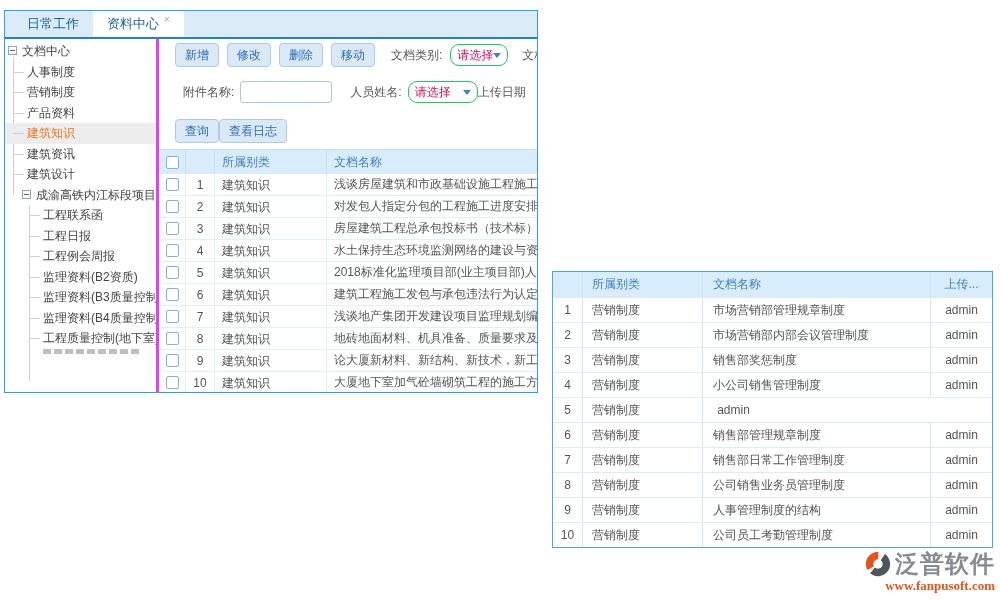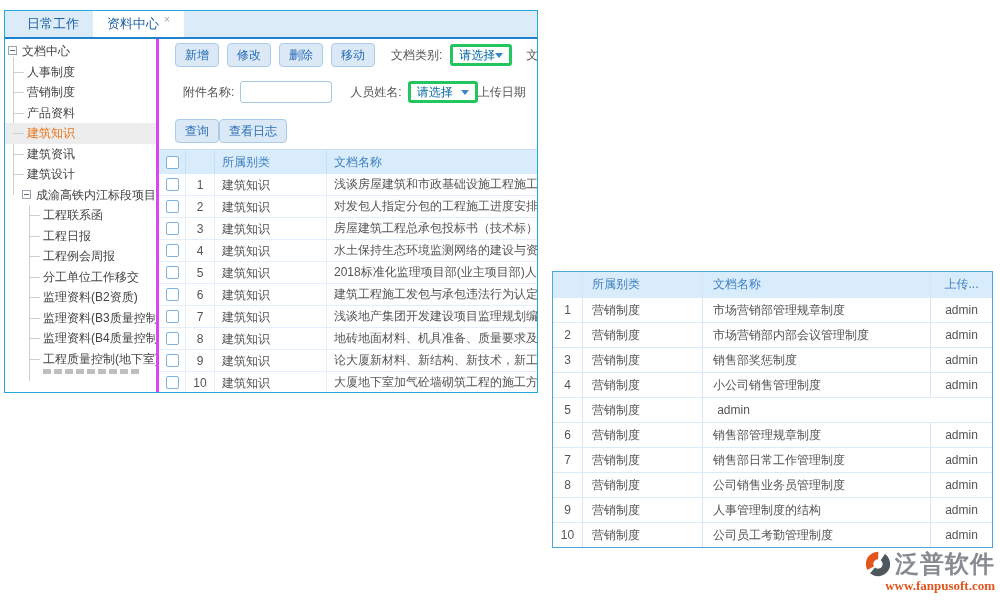--- a/index.html
+++ b/index.html
@@ -39,22 +39,22 @@
 
   
   .main { flex:1; overflow:hidden; font-size:12px; color:#555; }
   .trow { display:flex; align-items:center; white-space:nowrap; }
   .trow1 { margin:4px 0 0 16px; height:24px; gap:8px; }
   .trow2 { margin:13px 0 0 24px; height:24px; }
   .trow3 { margin:15px 0 0 16px; height:24px; gap:0; }
   .btn { background:#dbe9f7; border:1px solid #abcbe9; color:#2a6db5; font-size:12px;
          height:24px; padding:0 9px; border-radius:4px; display:inline-flex; align-items:center; cursor:pointer; }
   .lbl { color:#555; }
-  .select { width:70px; height:22px; background:#fff; border:3px solid #22c55e; border-radius:3px;
-            color:#0369a1; padding:0 6px; display:inline-flex; justify-content:space-between; align-items:center; cursor:pointer; }
+  .select { width:70px; height:22px; background:#fff; border:1px solid #22c55e; border-radius:9px;
+            color:#be185d; padding:0 6px; display:inline-flex; justify-content:space-between; align-items:center; cursor:pointer; }
   .caret { width:0; height:0; border-left:4px solid transparent; border-right:4px solid transparent;
            border-top:5px solid #3a87c8; }
   .tinput { width:92px; height:22px; background:#fff; border:1px solid #a8c8e8; border-radius:3px;
             font-size:12px; padding:0 4px; color:#555; outline:none; }
   .ml8{margin-left:8px;} .ml12{} .ml18{margin-left:18px;} .ml6{margin-left:6px;}
 
   
   .table1 { margin-top:6px; border-top:1px solid #c9e0f3; }
   .t1-head { display:flex; align-items:center; height:24px; background:#d9ecfb; color:#3f7fbe; }
   .t1-row  { display:flex; align-items:center; height:22px; border-bottom:1px solid #e4eef8; background:#fff; color:#555; }
@@ -106,21 +106,20 @@
           <div class="tree-item lv1"><span>人事制度</span></div>
           <div class="tree-item lv1"><span>营销制度</span></div>
           <div class="tree-item lv1"><span>产品资料</span></div>
           <div class="tree-item lv1 selected"><span>建筑知识</span></div>
           <div class="tree-item lv1"><span>建筑资讯</span></div>
           <div class="tree-item lv1"><span>建筑设计</span></div>
           <div class="tree-item lv1n"><span class="exp"></span><span>成渝高铁内江标段项目</span></div>
           <div class="tree-item lv2"><span>工程联系函</span></div>
           <div class="tree-item lv2"><span>工程日报</span></div>
           <div class="tree-item lv2"><span>工程例会周报</span></div>
-          <div class="tree-item lv2"><span>分工单位工作移交</span></div>
           <div class="tree-item lv2"><span>监理资料(B2资质)</span></div>
           <div class="tree-item lv2"><span>监理资料(B3质量控制)</span></div>
           <div class="tree-item lv2"><span>监理资料(B4质量控制)</span></div>
           <div class="tree-item lv2"><span>工程质量控制(地下室)</span></div>
         </div>
       <div class="tree-sliver"></div>
     </div>
 
     <div class="main">
       <div class="trow trow1">

